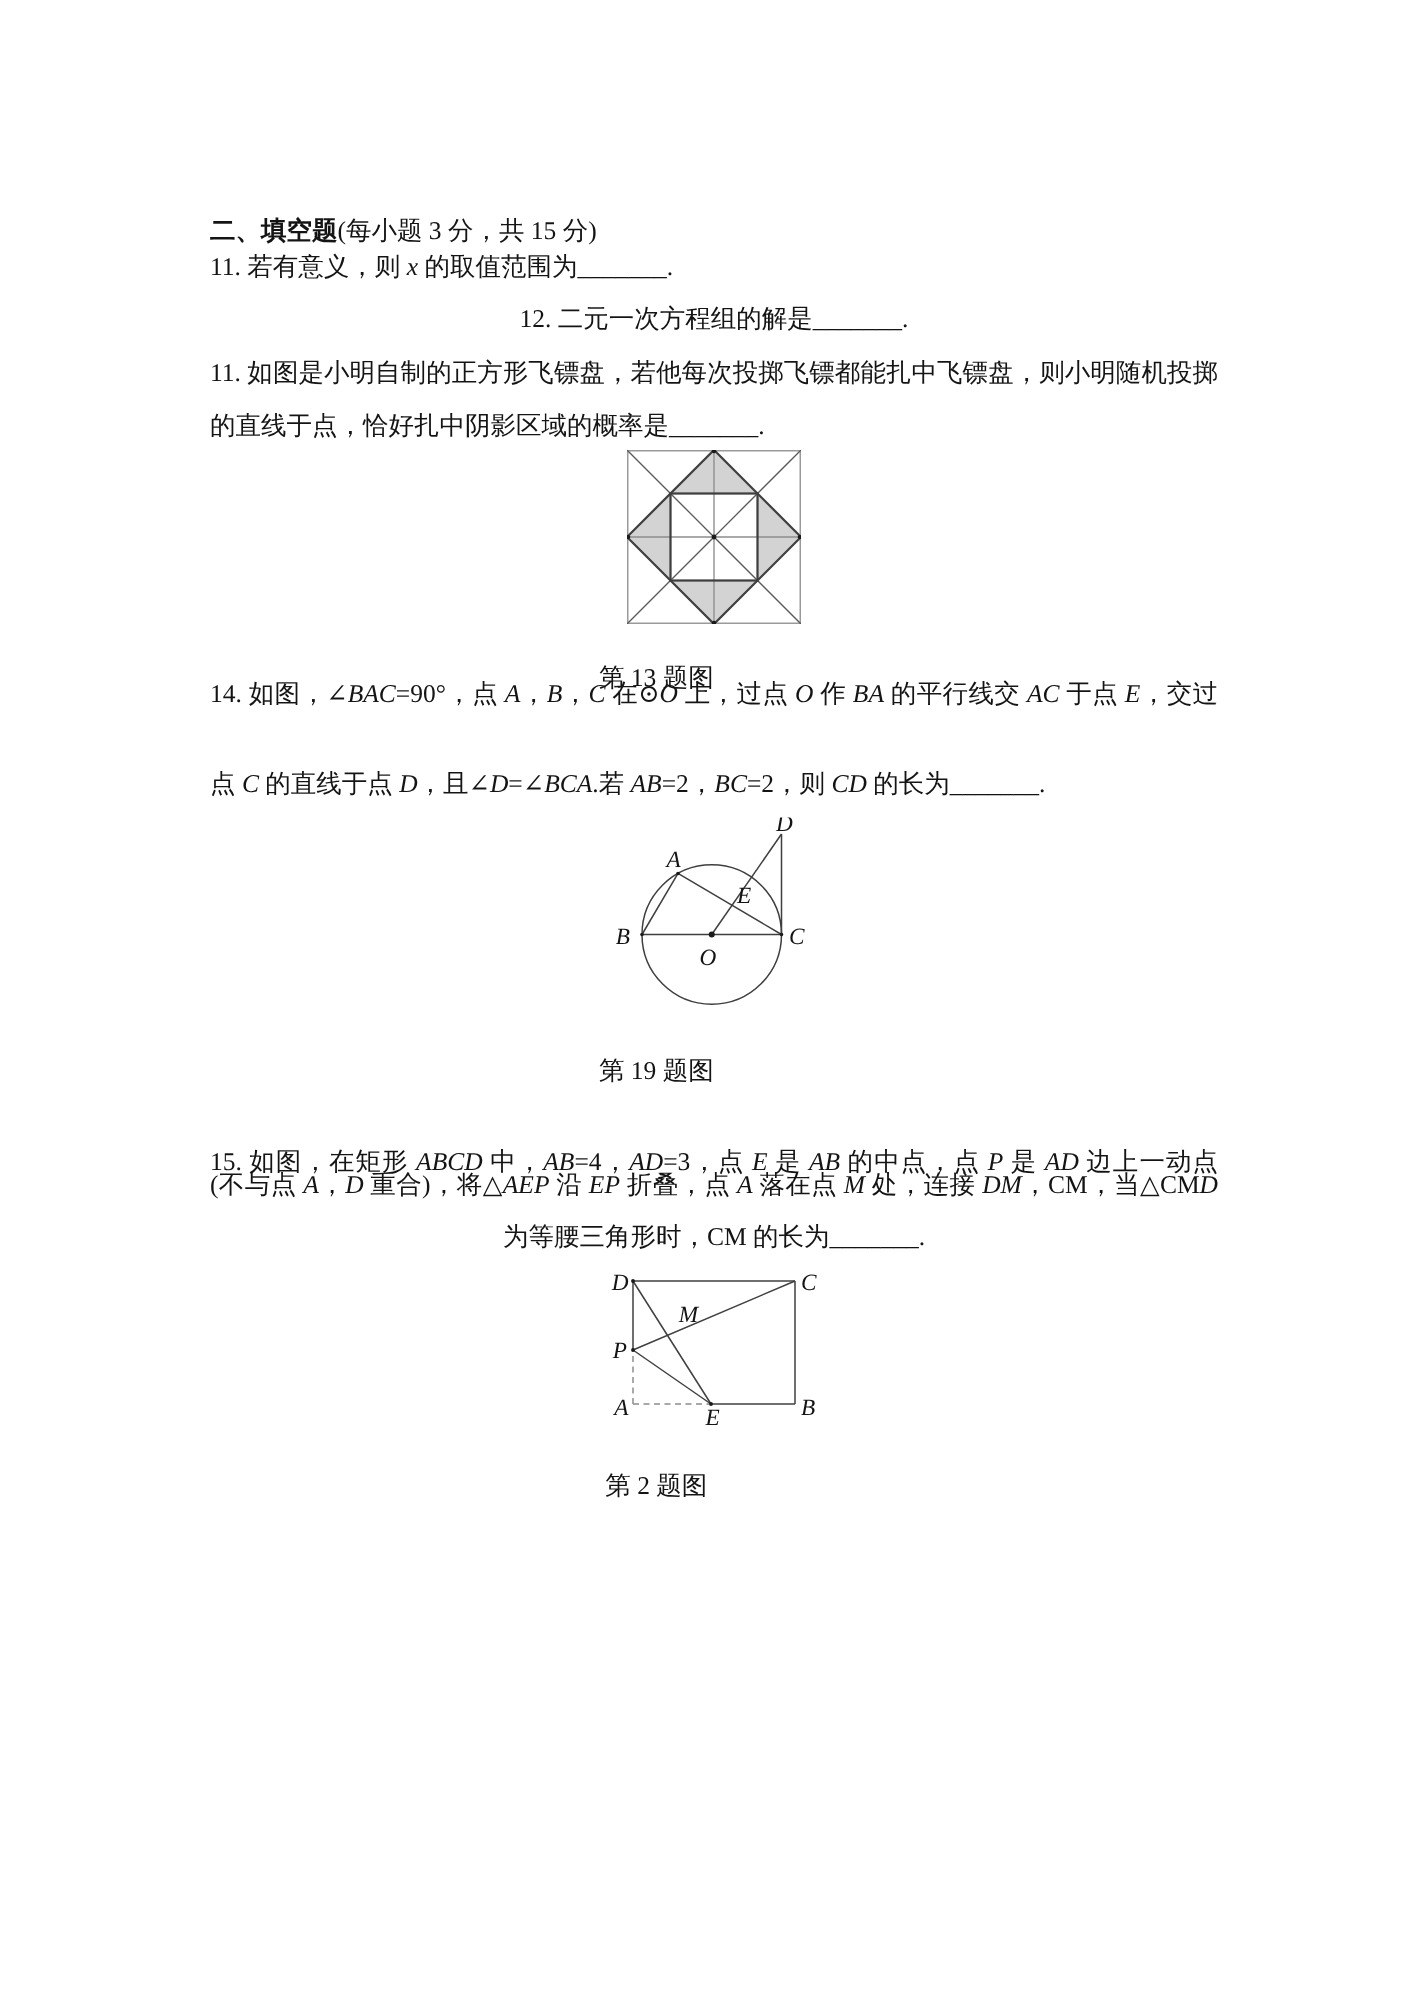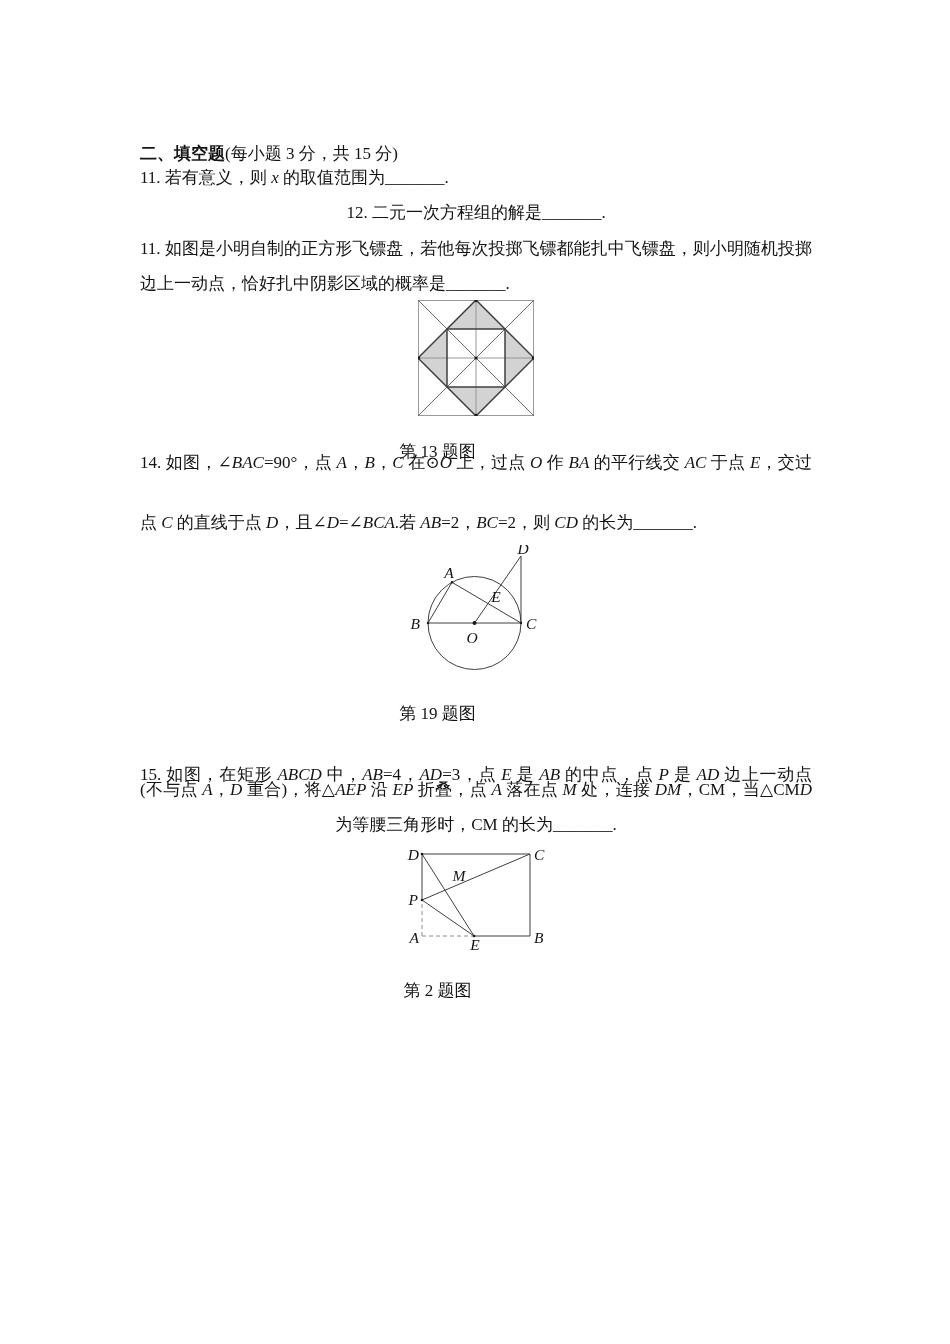--- a/index.html
+++ b/index.html
@@ -44,21 +44,21 @@
 <body>
 
 <div class="page">
 
   <div class="line" id="hdr"><span class="seg-b">二、填空题</span><span class="seg">(每小题 3 分，共 15 分)</span></div>
 
   <div class="line" id="q11"><span class="seg">11. 若有意义，则 </span><span class="seg-i">x</span><span class="seg"> 的取值范围为_______.</span></div>
   <div class="line" id="q12"><span class="seg">12. 二元一次方程组的解是_______.</span></div>
 
   <div class="line just" id="q13l1"><span class="seg">11. 如图是小明自制的正方形飞镖盘，若他每次投掷飞镖都能扎中飞镖盘，则小明随机投掷</span></div>
-  <div class="line" id="q13l2"><span class="seg">边上一动点，恰好扎中阴影区域的概率是_______.</span></div>
+  <div class="line" id="q13l2"><span class="seg">的直线于点，恰好扎中阴影区域的概率是_______.</span></div>
 
   <svg class="figure" id="fig13" width="116" height="116" viewBox="0 0 116 116">
     <rect class="outer" x="0.5" y="0.5" width="115" height="115"></rect>
     <polygon points="58,0 29,29 87,29" fill="#d3d3d3"></polygon>
     <polygon points="116,58 87,29 87,87" fill="#d3d3d3"></polygon>
     <polygon points="58,116 29,87 87,87" fill="#d3d3d3"></polygon>
     <polygon points="0,58 29,29 29,87" fill="#d3d3d3"></polygon>
     <line class="ln-diag" x1="0" y1="0" x2="116" y2="116"></line>
     <line class="ln-diag" x1="116" y1="0" x2="0" y2="116"></line>
     <line class="ln-thin" x1="58" y1="0" x2="58" y2="116"></line>

